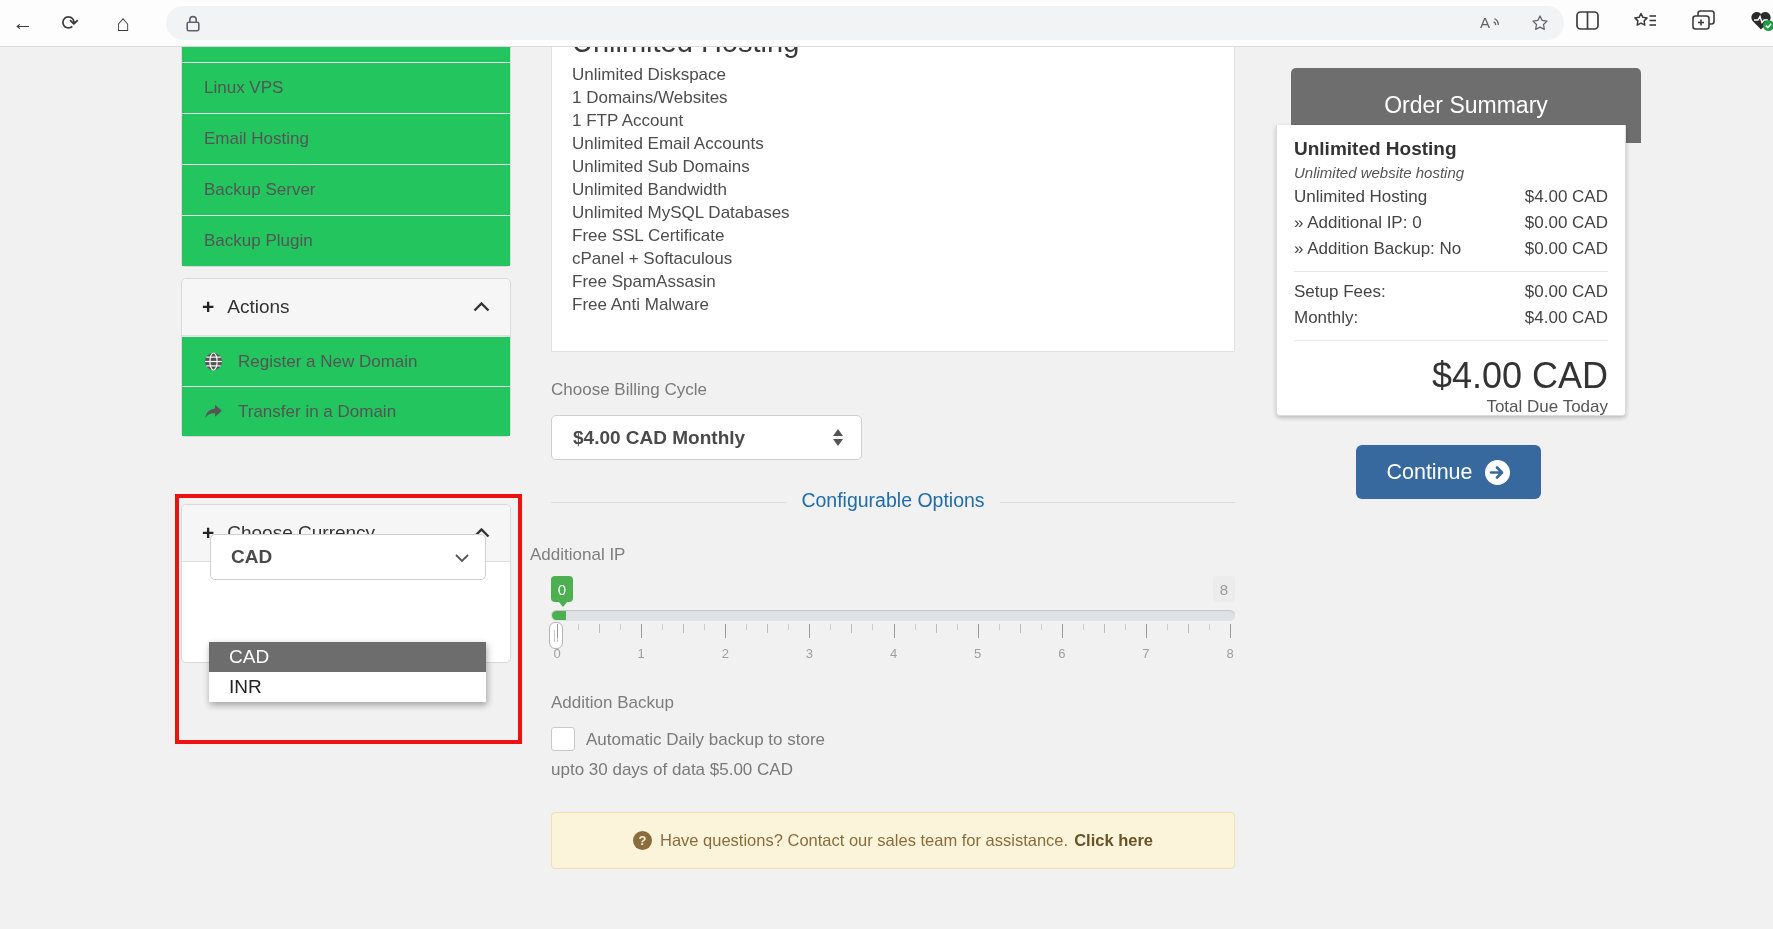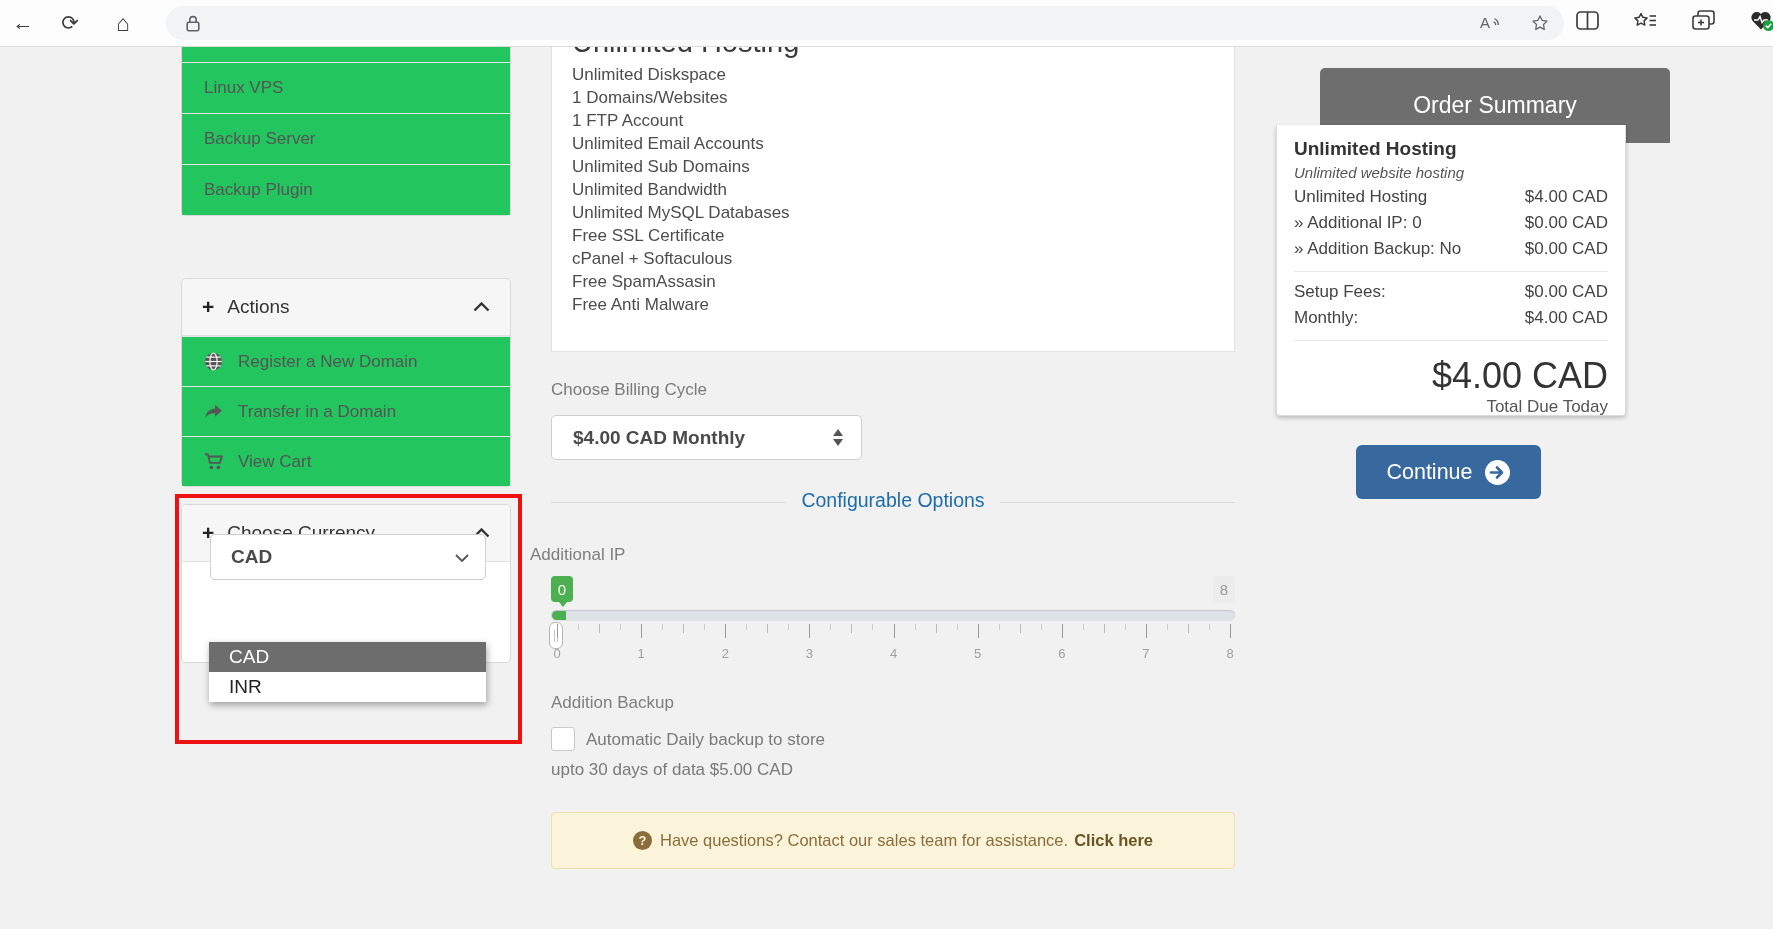--- a/index.html
+++ b/index.html
@@ -96,21 +96,21 @@
   #backup-line2{position:absolute;left:551px;top:760px;font-size:17px;color:#7a7a7a;}
 
   #help-banner{position:absolute;left:551px;top:812px;width:684px;height:57px;background:#fcf4da;
     border:1px solid #f0e0ae;border-radius:4px;box-sizing:border-box;display:flex;align-items:center;
     justify-content:center;font-size:16.5px;color:#8a6d3b;}
   .q-icon{width:19px;height:19px;border-radius:50%;background:#8a6d3b;color:#fcf4da;display:flex;
     align-items:center;justify-content:center;font-size:13px;font-weight:bold;margin-right:8px;}
   #help-link{font-weight:bold;color:#6a5425;margin-left:6px;cursor:pointer;}
 
   
-  #summary-header{position:absolute;left:1320px;top:68px;width:350px;height:75px;background:#6e6e6e;
+  #summary-header{position:absolute;left:1291px;top:68px;width:350px;height:75px;background:#6e6e6e;
     border-radius:5px 5px 0 0;display:flex;align-items:center;justify-content:center;
     color:#fff;font-size:23px;box-sizing:border-box;}
   #summary-body{position:absolute;left:1276px;top:125px;width:350px;height:291px;background:#fff;
     border:1px solid #dcdcdc;border-top:none;border-radius:0 0 4px 4px;box-sizing:border-box;
     box-shadow:0 2px 4px rgba(0,0,0,.22);padding:13px 17px 0 17px;}
   #sum-name{font-size:19px;font-weight:bold;color:#333;}
   #sum-desc{font-size:15px;font-style:italic;color:#555;margin-top:4px;}
   .sum-row{display:flex;justify-content:space-between;font-size:17px;color:#444;margin-top:6px;}
   .sum-row:first-of-type{margin-top:14px;}
   .sum-divider{border-top:1px solid #e8e8e8;margin:12px 0 10px 0;}
@@ -192,20 +192,21 @@
           <circle cx="19.5" cy="16.5" r="5.5" fill="#1e9e44"></circle>
           <polyline points="16.8,16.6 18.8,18.6 22.2,14.8" fill="none" stroke="#fff" stroke-width="1.5"></polyline>
         </svg>
       </span>
     </div>
   </div>
 
   <div class="panel" id="cat-panel">
     <div class="list-row stub"></div>
     <div class="list-row">Linux VPS</div>
+    <div class="list-row">Email Hosting</div>
     <div class="list-row">Backup Server</div>
     <div class="list-row">Backup Plugin</div>
   </div>
 
   <div class="panel" id="actions-panel">
     <div class="panel-header">
       <span class="plus">+</span>
       <span class="hdr-label">Actions</span>
       <span>
         <svg width="17" height="10" viewBox="0 0 17 10">
@@ -225,30 +226,20 @@
       </span>
       <span>Register a New Domain</span>
     </div>
     <div class="list-row">
       <span class="ic">
         <svg width="19" height="17" viewBox="0 0 24 20">
           <path d="M14 1.5 L22.5 9 L14 16.5 V12.3 C7.2 12.3 4 14.5 1.8 18.5 C2.3 11.3 6.8 7.2 14 6.2 Z" fill="#555"></path>
         </svg>
       </span>
       <span>Transfer in a Domain</span>
-    </div>
-    <div class="list-row">
-      <span class="ic">
-        <svg width="20" height="19" viewBox="0 0 22 20">
-          <path d="M1 2h3.2l2.4 9.5h10.8l2.4-7H5.8" fill="none" stroke="#555" stroke-width="2" stroke-linejoin="round"></path>
-          <circle cx="8.2" cy="16.6" r="2" fill="#555"></circle>
-          <circle cx="15.8" cy="16.6" r="2" fill="#555"></circle>
-        </svg>
-      </span>
-      <span>View Cart</span>
     </div>
   </div>
 
   <div class="panel" id="currency-panel">
     <div class="panel-header">
       <span class="plus">+</span>
       <span class="hdr-label">Choose Currency</span>
       <span>
         <svg width="17" height="10" viewBox="0 0 17 10">
           <polyline points="1.5,8.5 8.5,1.5 15.5,8.5" fill="none" stroke="#333" stroke-width="2.4"></polyline>

